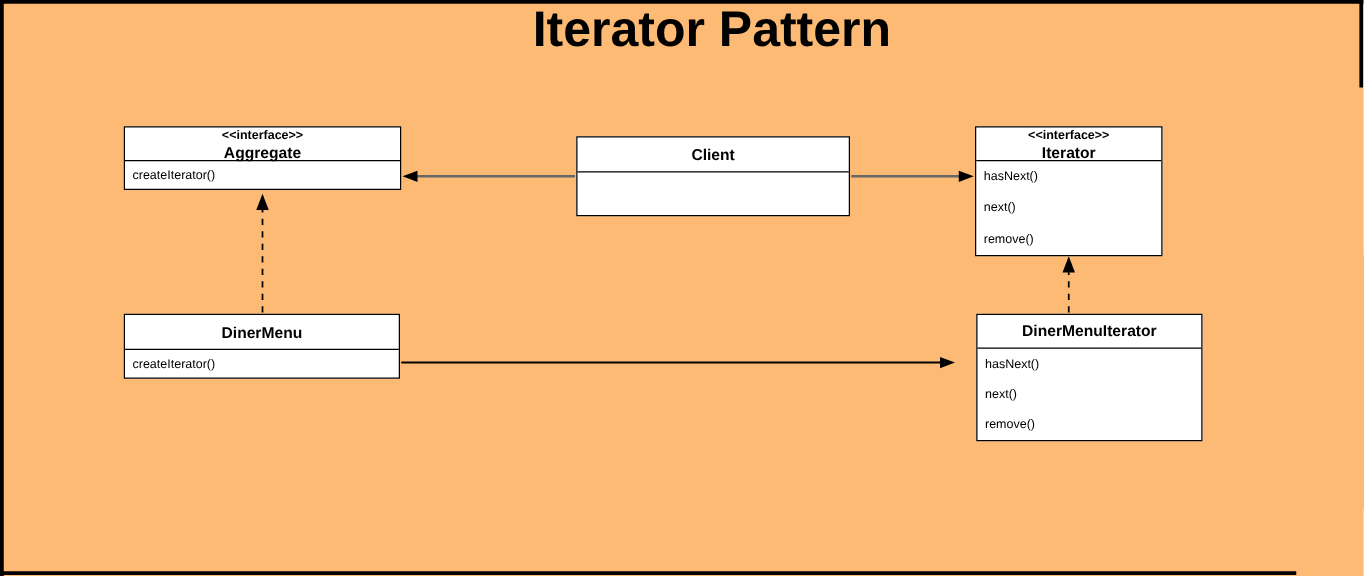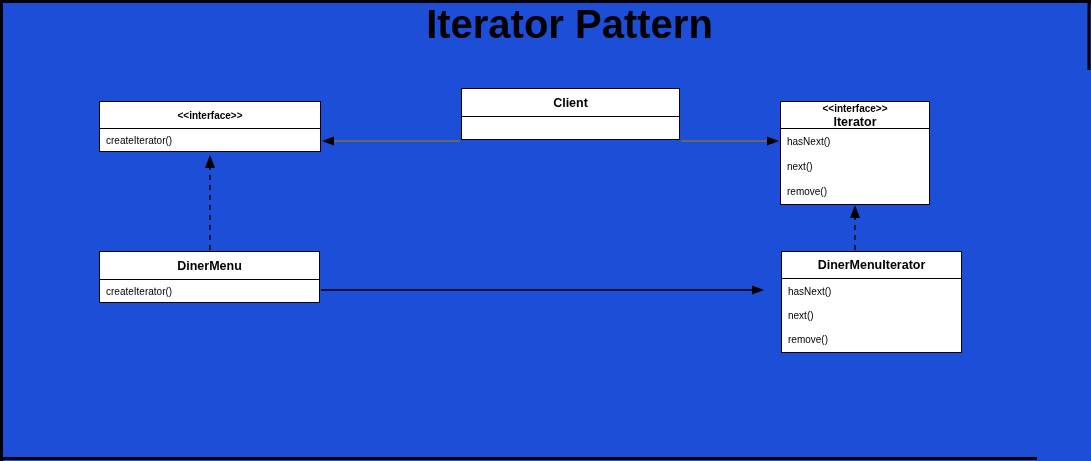--- a/index.html
+++ b/index.html
@@ -1,20 +1,20 @@
 <!DOCTYPE html>
 <html><head>
 <meta charset="utf-8">
 <style>
   html, body { margin: 0; padding: 0; background: #ffffff; }
   .canvas {
     position: relative;
     width: 1091px;
     height: 461px;
-    background: #1d4ed8;
+    background: #fdba74;
     font-family: "Liberation Sans", sans-serif;
     overflow: hidden;
   }
   .diagram-title {
     position: absolute;
     top: 2px;
     left: 0;
     width: 100%;
     text-align: center;
     transform: translateX(24px);
@@ -111,27 +111,28 @@
       <line x1="855" y1="250" x2="855" y2="216" stroke-width="1.4" stroke-dasharray="5,5" stroke="#000000"></line>
       <polygon points="855,205 850,218 860,218" fill="#000000"></polygon>
     </g>
   </svg>
 
   <div class="diagram-title">Iterator Pattern</div>
 
   <div class="uml-class" style="left:99px; top:101px; width:222px; height:51px;">
     <div class="uml-head" style="height:27px;">
       <div class="stereotype">&lt;&lt;interface&gt;&gt;</div>
+      <div class="class-name">Aggregate</div>
     </div>
     <div class="uml-body">
       <div class="method">createIterator()</div>
     </div>
   </div>
 
-  <div class="uml-class" style="left:461px; top:88px; width:219px; height:52px;">
+  <div class="uml-class" style="left:461px; top:109px; width:219px; height:64px;">
     <div class="uml-head" style="height:28px;">
       <div class="class-name">Client</div>
     </div>
     <div class="uml-body"></div>
   </div>
 
   <div class="uml-class" style="left:780px; top:101px; width:150px; height:104px;">
     <div class="uml-head" style="height:27px;">
       <div class="stereotype">&lt;&lt;interface&gt;&gt;</div>
       <div class="class-name">Iterator</div>

